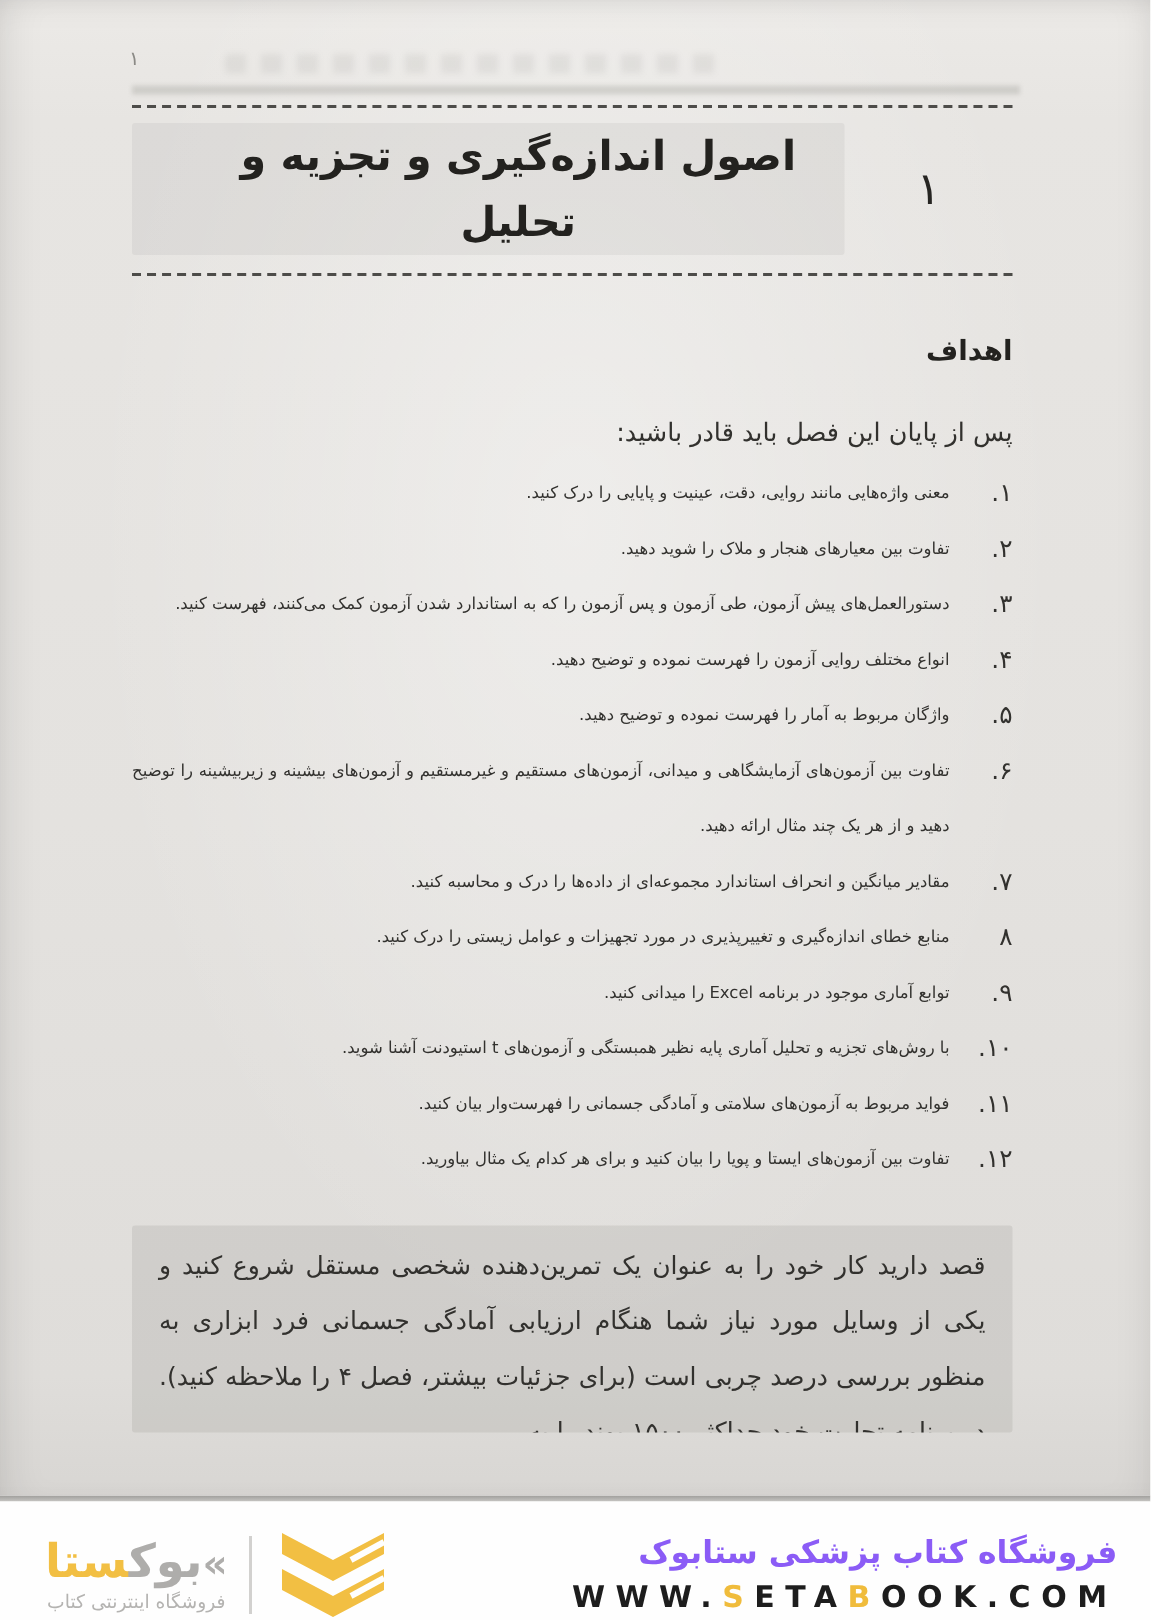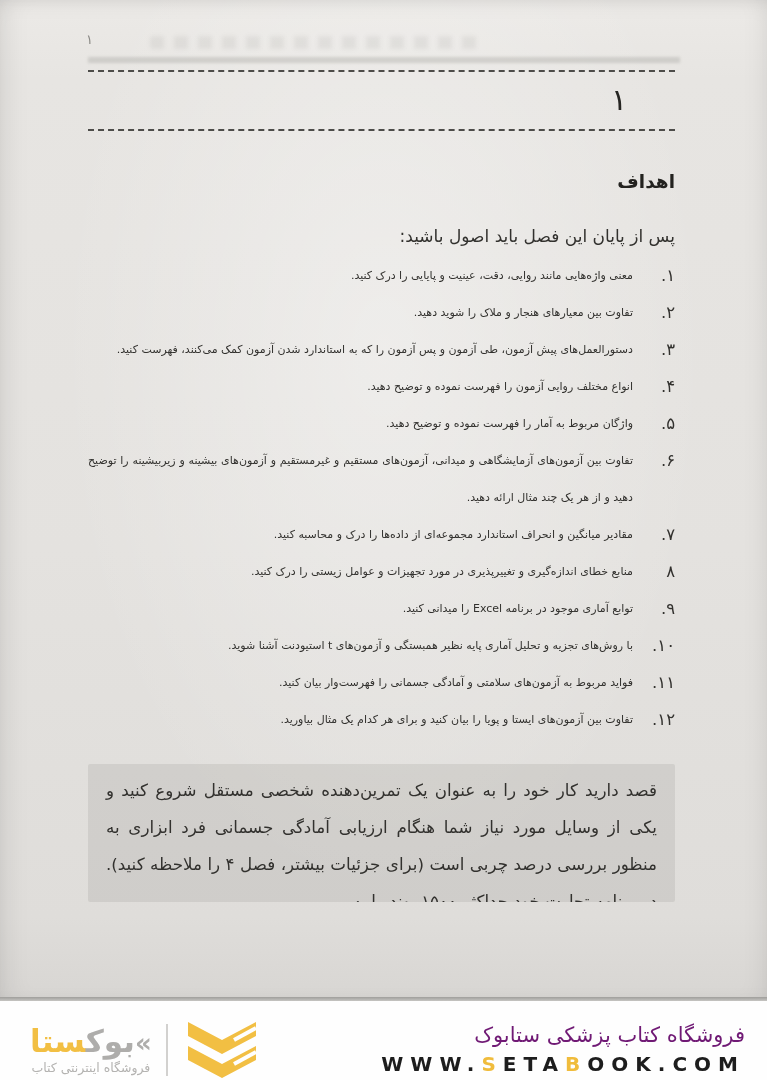--- a/index.html
+++ b/index.html
@@ -82,43 +82,44 @@
   .wordmark-block { text-align:center; }
   .wordmark { font-size:31px; font-weight:bold; direction:rtl; line-height:1.1; letter-spacing:0.5px; }
   .wm-main { color:#f2bf43; }
   .wm-rest { color:#aeadab; }
   .wm-chevron { color:#aeadab; font-size:26px; font-weight:bold; }
   .wordmark-tagline { margin-top:2px; font-size:12.5px; color:#b4b3b1; direction:rtl; }
   .logo-divider { width:2px; height:52px; background:#d2d1cf; }
   .emblem { display:block; }
 
   .footer-right { text-align:right; direction:rtl; }
-  .store-name { font-size:21px; font-weight:400; color:#701a75; letter-spacing:0.3px; }
+  .store-name { font-size:21px; font-weight:700; color:#8b5cf6; letter-spacing:0.3px; }
   .site-url { margin-top:5px; direction:ltr; font-size:20px; font-weight:bold; color:#1d1d1d; letter-spacing:7px; font-family:"DejaVu Sans", sans-serif; }
   .url-accent { color:#f0bc3c; }
 </style>
 </head>
 <body>
 
 <div class="page-photo">
 
   <div class="page-number">۱</div>
   <div class="ghost-text"></div>
   <div class="ghost-line"></div>
 
   <div class="content">
 
     <div class="chapter-box">
       <div class="chapter-row">
         <div class="chapter-number">۱</div>
+        <div class="chapter-title">اصول اندازه‌گیری و تجزیه و تحلیل</div>
       </div>
     </div>
 
     <div class="objectives-heading">اهداف</div>
-    <div class="objectives-intro">پس از پایان این فصل باید اصول باشید:</div>
+    <div class="objectives-intro">پس از پایان این فصل باید قادر باشید:</div>
 
     <div class="objectives-list">
       <div class="obj-item">
         <span class="obj-num">۱.</span>
         <span class="obj-text">معنی واژه‌هایی مانند روایی، دقت، عینیت و پایایی را درک کنید.</span>
       </div>
       <div class="obj-item">
         <span class="obj-num">۲.</span>
         <span class="obj-text">تفاوت بین معیارهای هنجار و ملاک را شوید دهید.</span>
       </div>

